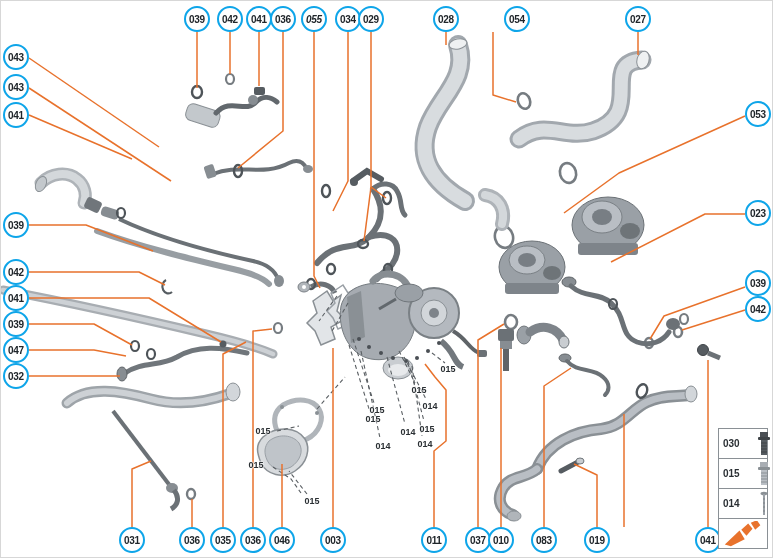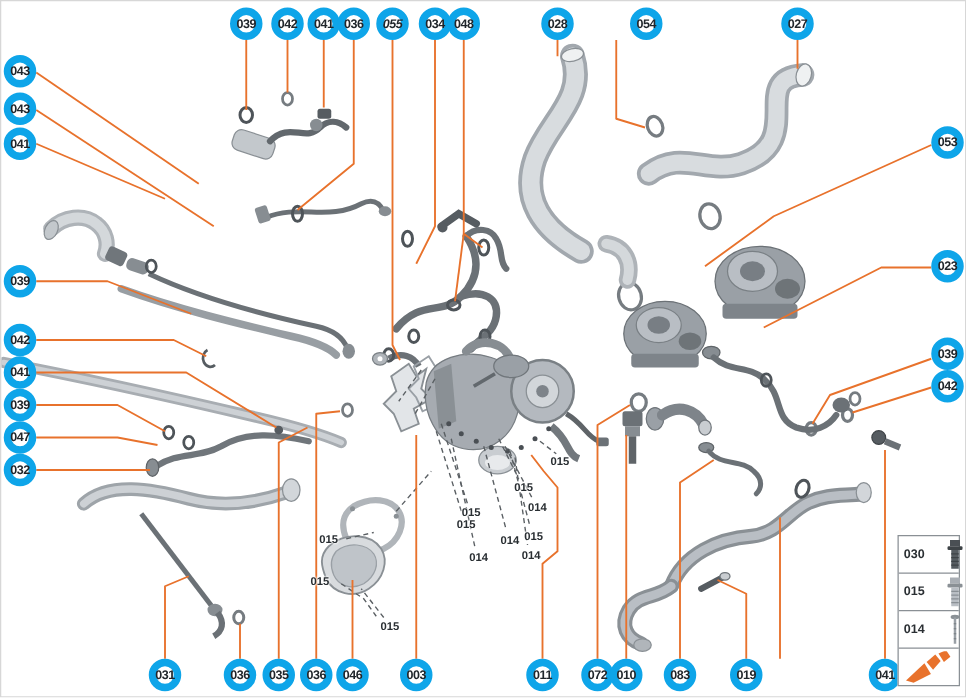--- a/index.html
+++ b/index.html
@@ -5,21 +5,21 @@
   html,body{margin:0;padding:0;background:#ffffff;}
   .stage{
     position:relative;width:773px;height:558px;background:#ffffff;
     border:1px solid #d7d7d7;box-sizing:border-box;overflow:hidden;
     font-family:"Liberation Sans", sans-serif;
   }
   #art{position:absolute;left:0;top:0;}
   #callout-layer{position:absolute;left:0;top:0;width:773px;height:558px;}
   .callout{
     position:absolute;width:26px;height:26px;border-radius:50%;
-    border:6px solid #0ea5e9;background:#ffffff;box-sizing:border-box;
+    border:2px solid #0ea5e9;background:#ffffff;box-sizing:border-box;
     font-size:10px;font-weight:700;color:#20262B;letter-spacing:-0.3px;
     display:flex;align-items:center;justify-content:center;cursor:pointer;
   }
   .inline-label{
     position:absolute;transform:translate(-50%,-50%);
     font-size:9px;font-weight:700;color:#2A2F33;
     text-shadow:0 0 2px #fff,0 0 2px #fff,0 0 2px #fff;
   }
   .legend{
     position:absolute;left:717px;top:427px;width:50px;
@@ -289,21 +289,21 @@
     </g>
   </svg>
 
   <div id="callout-layer">
       <div class="callout" style="left: 183px; top: 5px;">039</div>
       <div class="callout" style="left: 216px; top: 5px;">042</div>
       <div class="callout" style="left: 245px; top: 5px;">041</div>
       <div class="callout" style="left: 269px; top: 5px;">036</div>
       <div class="callout" style="left: 300px; top: 5px; font-style: italic;">055</div>
       <div class="callout" style="left: 334px; top: 5px;">034</div>
-      <div class="callout" style="left: 357px; top: 5px;">048</div>
+      <div class="callout" style="left: 357px; top: 5px;">029</div>
       <div class="callout" style="left: 432px; top: 5px;">028</div>
       <div class="callout" style="left: 503px; top: 5px;">054</div>
       <div class="callout" style="left: 624px; top: 5px;">027</div>
       <div class="callout" style="left: 2px; top: 43px;">043</div>
       <div class="callout" style="left: 2px; top: 73px;">043</div>
       <div class="callout" style="left: 2px; top: 101px;">041</div>
       <div class="callout" style="left: 2px; top: 211px;">039</div>
       <div class="callout" style="left: 2px; top: 258px;">042</div>
       <div class="callout" style="left: 2px; top: 284px;">041</div>
       <div class="callout" style="left: 2px; top: 310px;">039</div>
@@ -313,21 +313,21 @@
       <div class="callout" style="left: 744px; top: 199px;">023</div>
       <div class="callout" style="left: 744px; top: 269px;">039</div>
       <div class="callout" style="left: 744px; top: 295px;">042</div>
       <div class="callout" style="left: 118px; top: 526px;">031</div>
       <div class="callout" style="left: 178px; top: 526px;">036</div>
       <div class="callout" style="left: 209px; top: 526px;">035</div>
       <div class="callout" style="left: 239px; top: 526px;">036</div>
       <div class="callout" style="left: 268px; top: 526px;">046</div>
       <div class="callout" style="left: 319px; top: 526px;">003</div>
       <div class="callout" style="left: 420px; top: 526px;">011</div>
-      <div class="callout" style="left: 464px; top: 526px;">072</div>
+      <div class="callout" style="left: 464px; top: 526px;">037</div>
       <div class="callout" style="left: 487px; top: 526px;">010</div>
       <div class="callout" style="left: 530px; top: 526px;">083</div>
       <div class="callout" style="left: 583px; top: 526px;">019</div>
       <div class="callout" style="left: 610px; top: 526px; margin-top: 34px;">018</div>
       <div class="callout" style="left: 694px; top: 526px;">041</div>
       <div class="inline-label" style="left: 447px; top: 368px;">015</div>
       <div class="inline-label" style="left: 418px; top: 389px;">015</div>
       <div class="inline-label" style="left: 429px; top: 405px;">014</div>
       <div class="inline-label" style="left: 376px; top: 409px;">015</div>
       <div class="inline-label" style="left: 372px; top: 418px;">015</div>

